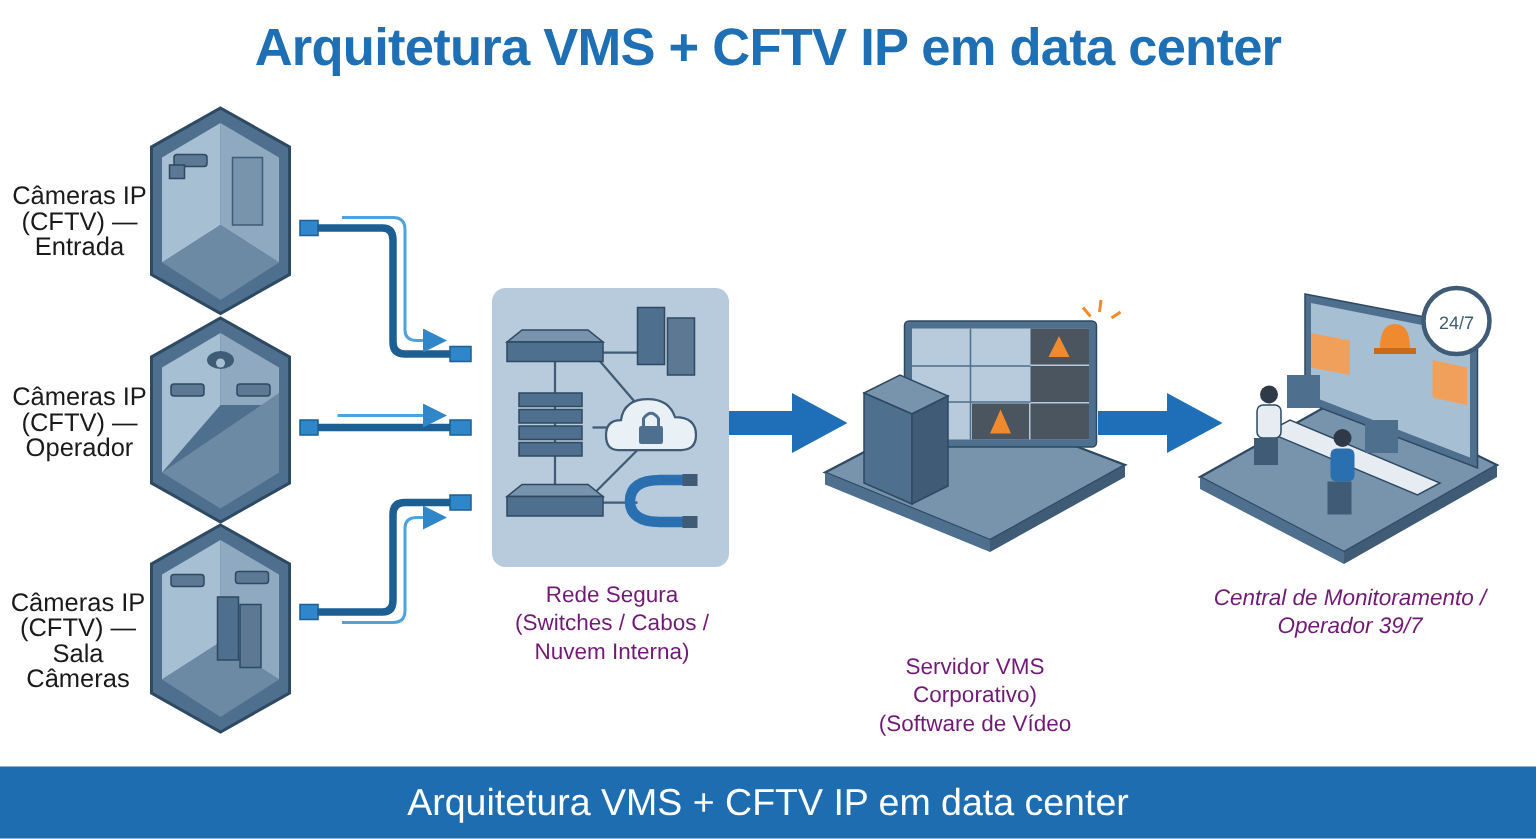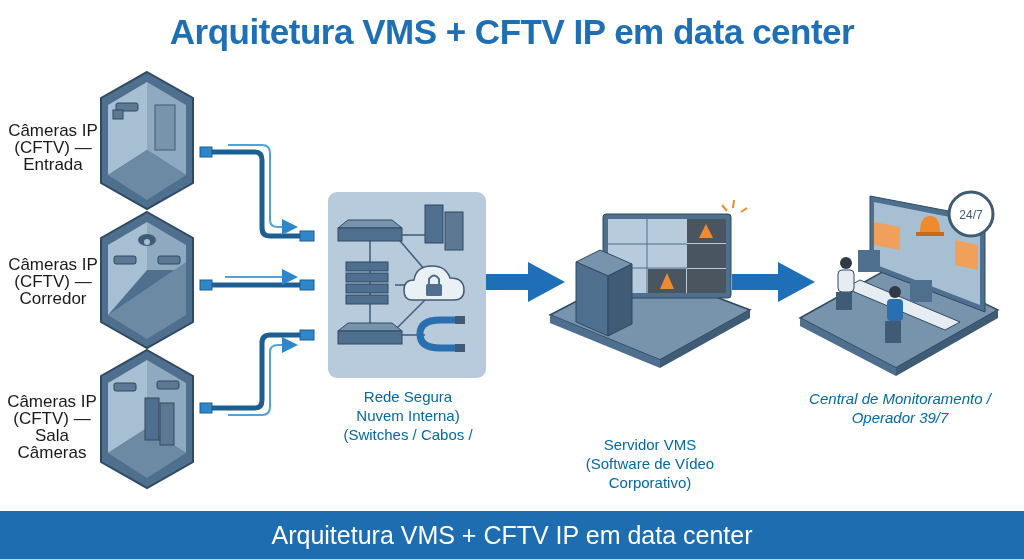--- a/index.html
+++ b/index.html
@@ -1,20 +1,20 @@
 <!DOCTYPE html>
 <html><head>
 <meta charset="utf-8">
 <style>
   html,body{margin:0;padding:0;background:#fff;}
   body{width:1024px;height:559px;position:relative;overflow:hidden;font-family:"Liberation Sans",sans-serif;}
   .title{position:absolute;left:0;top:12px;width:1024px;text-align:center;font-size:35px;font-weight:bold;color:#1e6fb3;letter-spacing:-0.5px;}
   .footer{position:absolute;left:0;top:511px;width:1024px;height:48px;background:#1d6db0;color:#fff;text-align:center;font-size:25px;line-height:48px;}
   .lbl{position:absolute;font-size:17px;color:#1a1a1a;text-align:center;line-height:17px;}
-  .caption{position:absolute;font-size:15px;color:#0369a1;text-align:center;line-height:19px;}
+  .caption{position:absolute;font-size:15px;color:#701a75;text-align:center;line-height:19px;}
   svg{position:absolute;left:0;top:0;}
 </style>
 </head>
 <body>
 
 <div class="title">Arquitetura VMS + CFTV IP em data center</div>
 
 <svg width="1024" height="559">
   <defs>
     <marker id="ah" markerWidth="8" markerHeight="8" refX="6" refY="4" orient="auto">
@@ -197,36 +197,36 @@
 </svg>
 
 <div class="lbl" style="left:8px;top:122px;width:90px;">
   <div>Câmeras IP</div>
   <div>(CFTV) —</div>
   <div>Entrada</div>
 </div>
 <div class="lbl" style="left:8px;top:256px;width:90px;">
   <div>Câmeras IP</div>
   <div>(CFTV) —</div>
-  <div>Corredor</div>
+  <div>Operador</div>
 </div>
 <div class="lbl" style="left:4px;top:393px;width:96px;">
   <div>Câmeras IP</div>
   <div>(CFTV) —</div>
   <div>Sala Câmeras</div>
 </div>
 
 <div class="caption" style="left:318px;top:387px;width:180px;">
   <div>Rede Segura</div>
+  <div>(Switches / Cabos /</div>
   <div>Nuvem Interna)</div>
-  <div>(Switches / Cabos /</div>
 </div>
 <div class="caption" style="left:560px;top:387px;width:180px;margin-top:48px;">
   <div>Servidor VMS</div>
+  <div>Corporativo)</div>
   <div>(Software de Vídeo</div>
-  <div>Corporativo)</div>
 </div>
 <div class="caption" style="left:785px;top:389px;width:230px;font-style:italic;">
   <div>Central de Monitoramento /</div>
   <div>Operador 39/7</div>
 </div>
 
 <div class="footer">Arquitetura VMS + CFTV IP em data center</div>
 
 </body></html>

